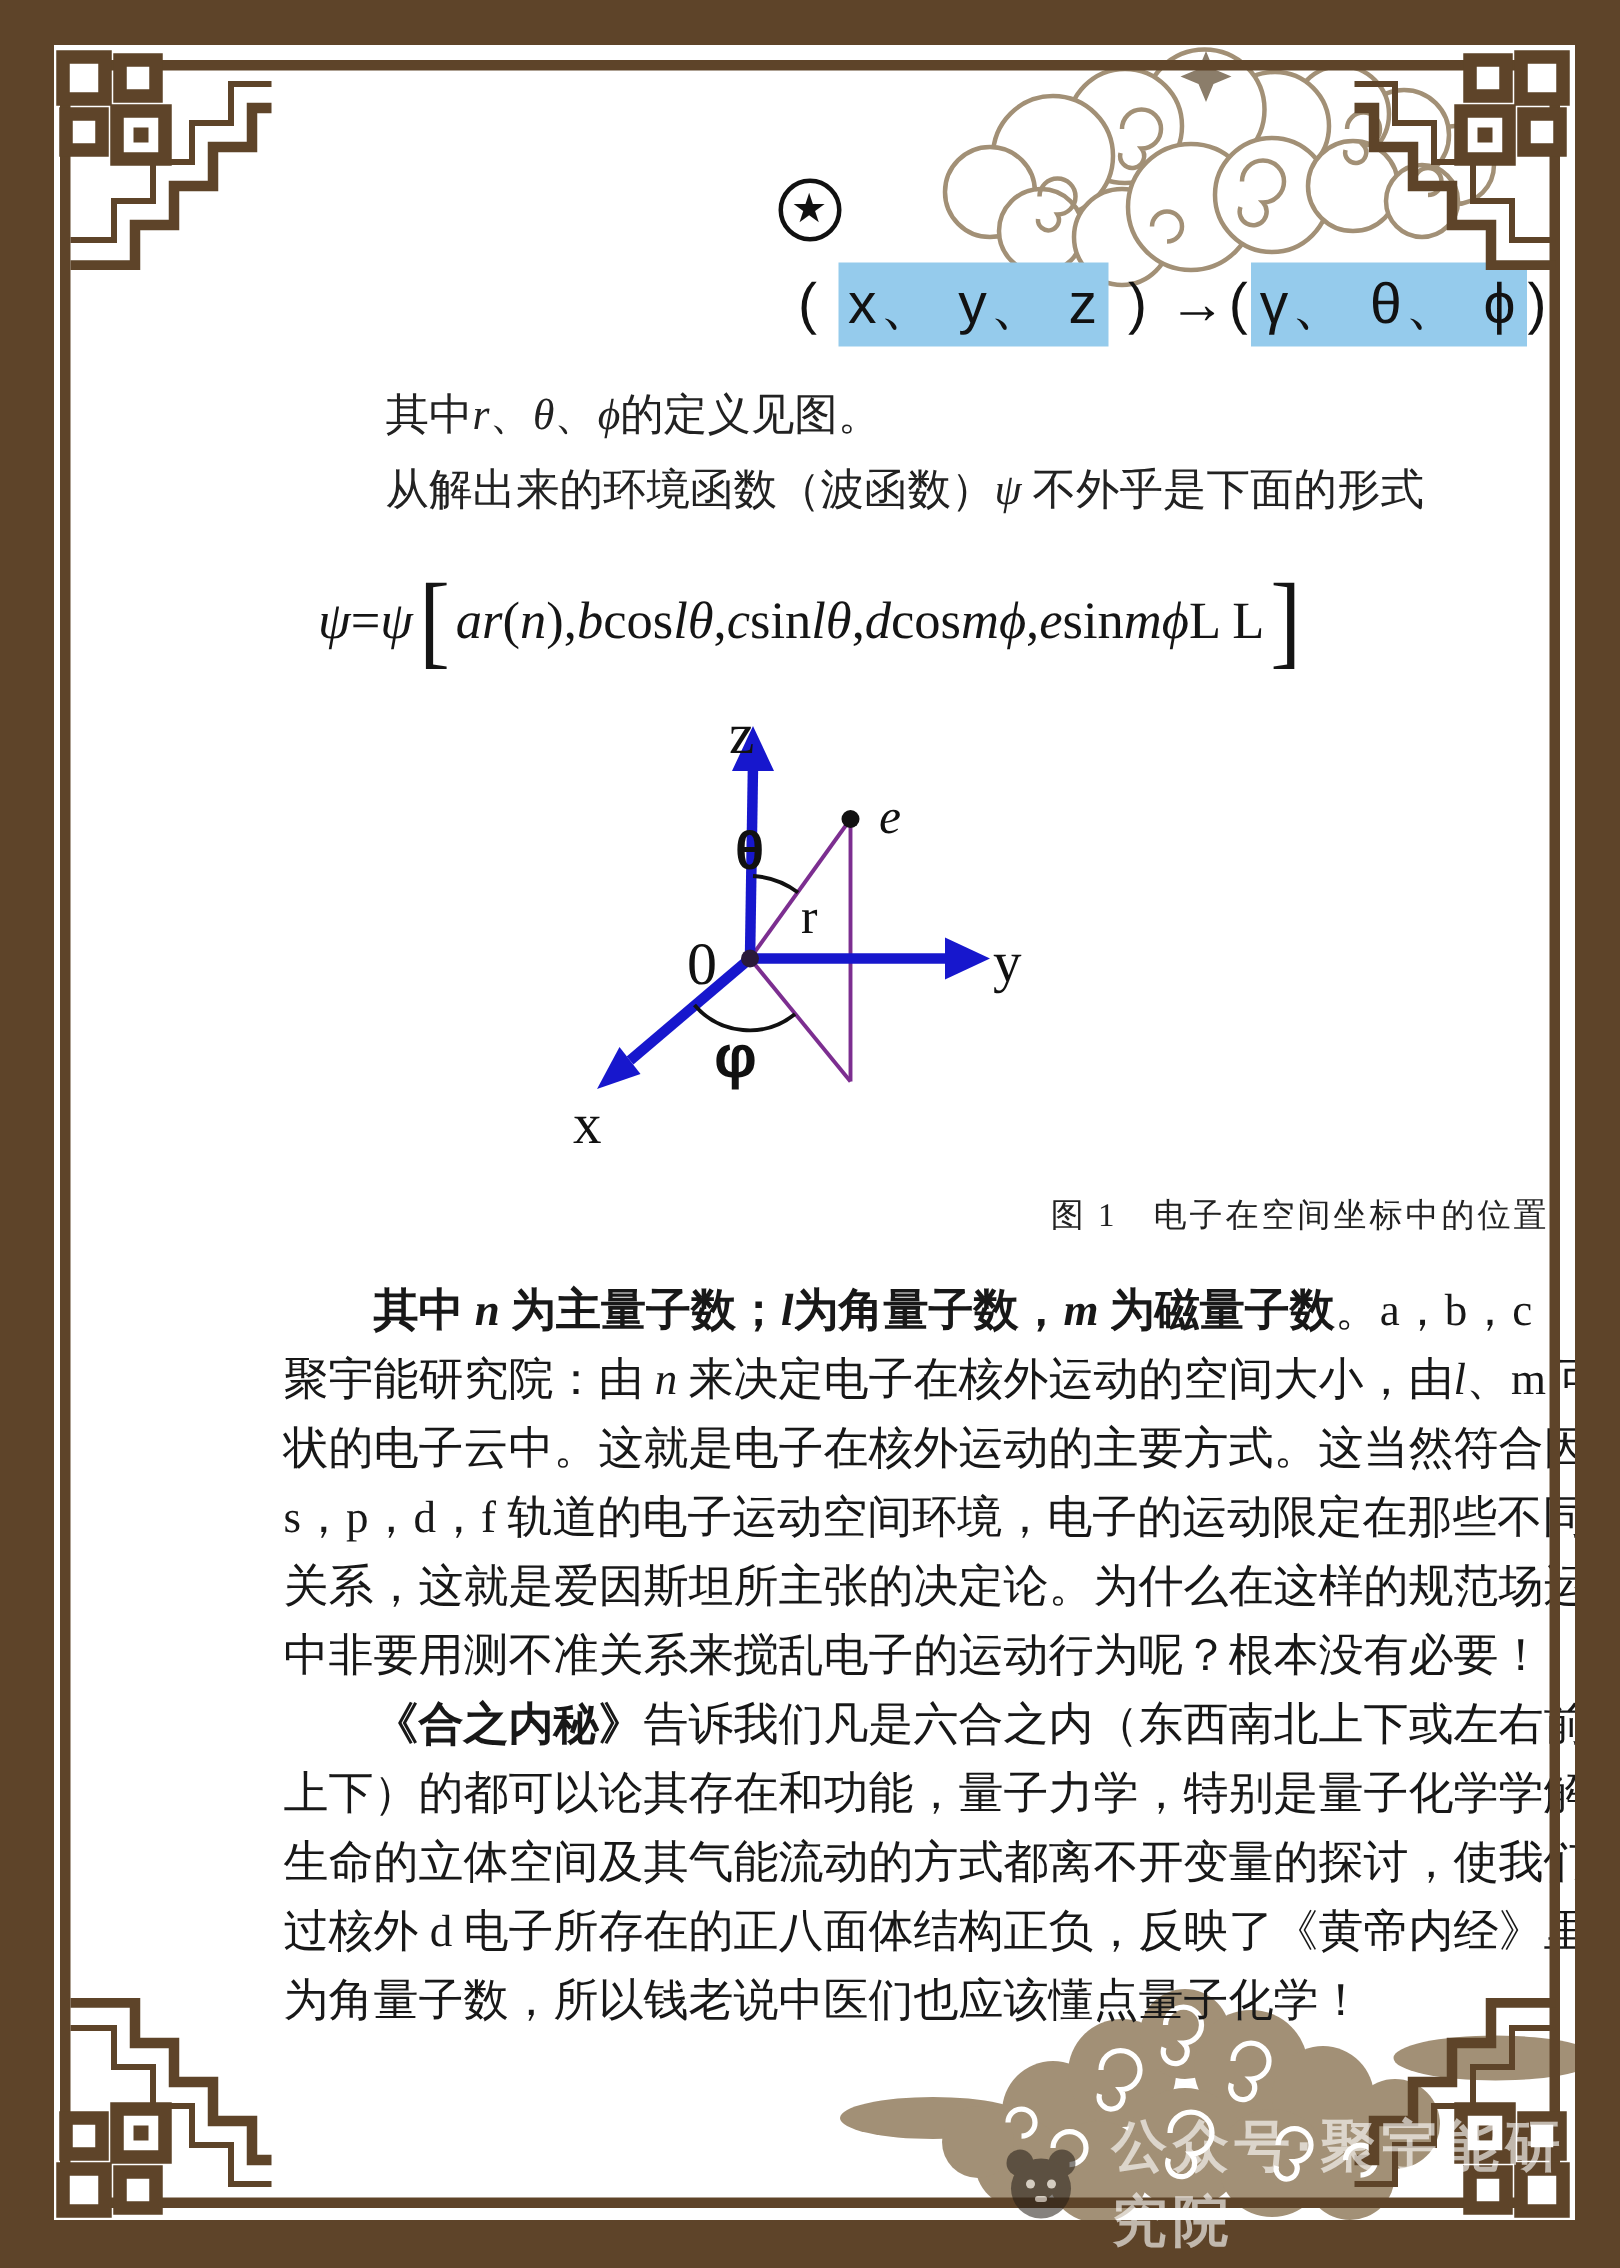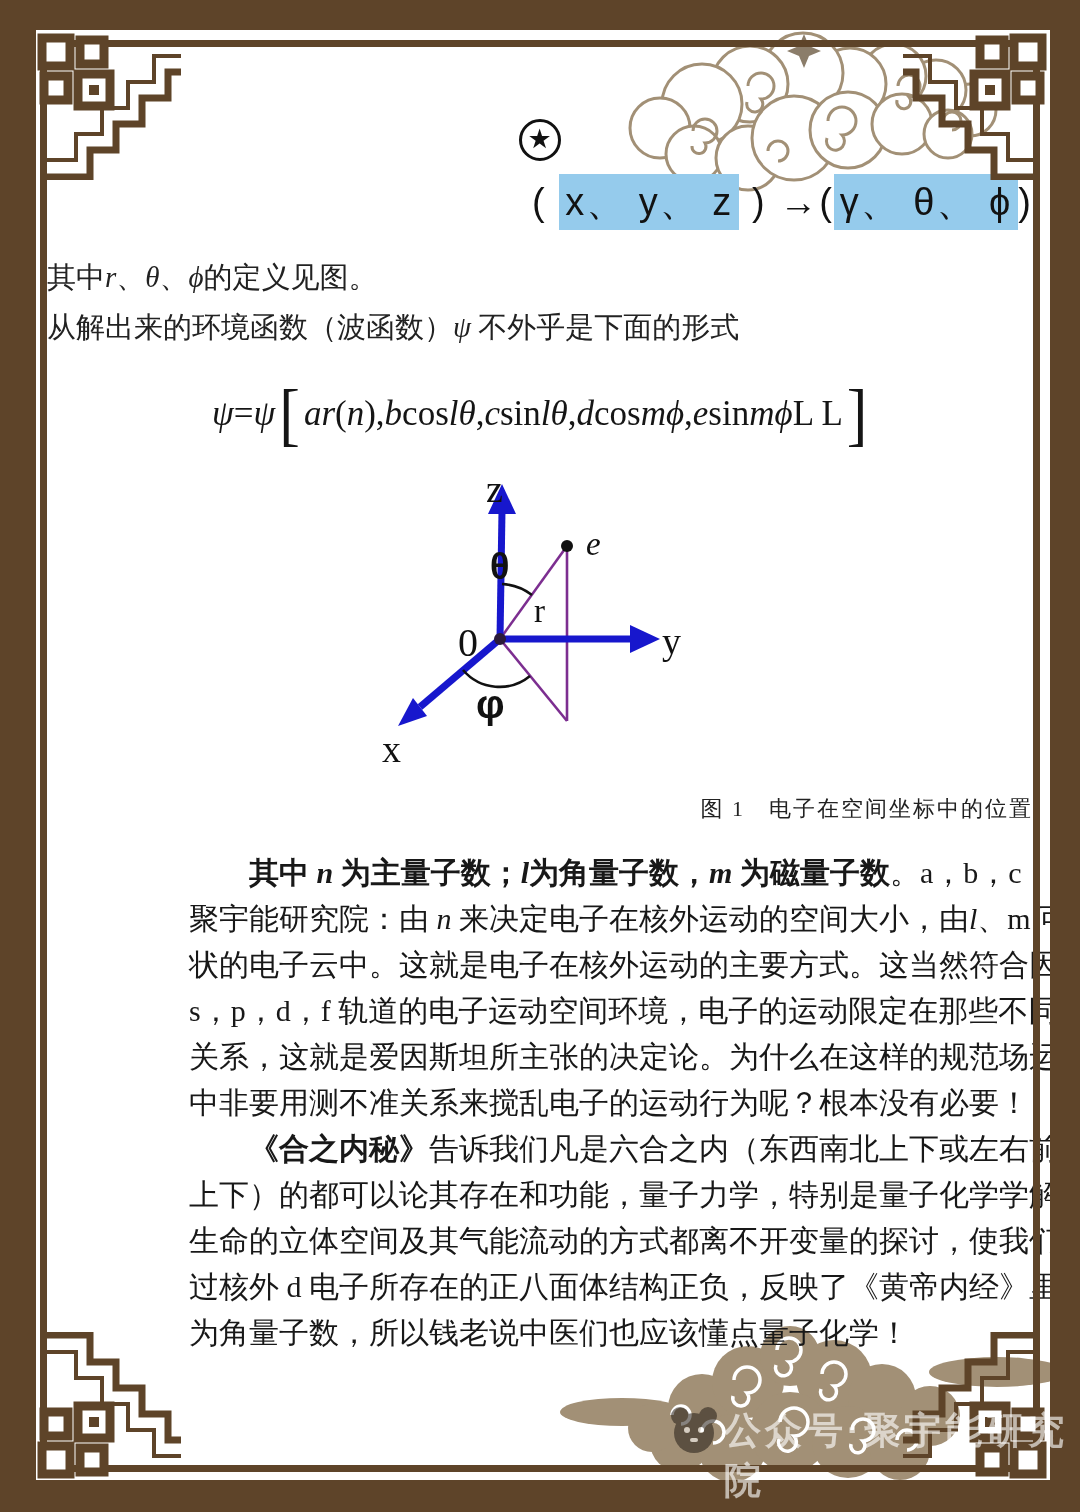--- a/index.html
+++ b/index.html
@@ -28,21 +28,21 @@
      display:flex;align-items:center;justify-content:center;gap:8px;}
   .star-badge{display:inline-flex;width:42px;height:42px;border:3px solid #111;
      border-radius:50%;align-items:center;justify-content:center;flex:0 0 auto;}
   .star-badge span{font-size:27px;line-height:1;color:#111;transform:translateY(-1px);}
 
   .subtitle{margin-top:16px;text-align:right;
      font-family:"Liberation Sans","DejaVu Sans",sans-serif;
      font-size:38px;color:#121212;letter-spacing:2px;}
   .subtitle .hl{background:var(--hl);padding:7px 6px;}
 
-  .intro{margin-top:24px;font-size:29px;line-height:50px;color:#222;}
+  .intro{margin-top:24px;padding-left:210px;font-size:29px;line-height:50px;color:#222;}
   .intro .it{font-style:italic;}
 
   .formula{margin-top:26px;padding-left:165px;font-size:35px;color:#151515;
      display:flex;align-items:center;height:72px;}
   .formula .it{font-style:italic;}
   .formula .br{font-size:62px;font-weight:300;transform:scaleY(1.12);
      display:inline-block;margin:0 4px;line-height:1;}
 
   .figure{margin-top:6px;text-align:center;}
   .figure svg{display:inline-block;}
@@ -60,21 +60,21 @@
   .frame{position:absolute;inset:40px;z-index:2;pointer-events:none;
      border:7px solid var(--brown);}
   .corner{position:absolute;width:150px;height:150px;z-index:3;pointer-events:none;}
   .corner.tl{top:30px;left:34px;}
   .corner.tr{top:30px;right:30px;transform:scaleX(-1);}
   .corner.bl{bottom:30px;left:34px;transform:scaleY(-1);}
   .corner.br{bottom:30px;right:30px;transform:scale(-1,-1);}
 
   
   .watermark{position:absolute;bottom:6px;left:668px;z-index:5;display:flex;
-     gap:4px;color:rgba(255,255,255,0.62);
+     align-items:center;gap:21px;color:rgba(255,255,255,0.62);
      font-family:"Liberation Sans","DejaVu Sans",sans-serif;
      font-size:37px;letter-spacing:4px;font-weight:600;}
   .wm-logo{width:52px;height:48px;opacity:.55;flex:0 0 auto;}
 </style>
 </head>
 <body>
 
 <svg class="cloud-top" viewBox="0 0 430 175">
   <g stroke="#a29076" stroke-width="3" fill="#ffffff">
     <circle cx="372" cy="84" r="26"></circle>

